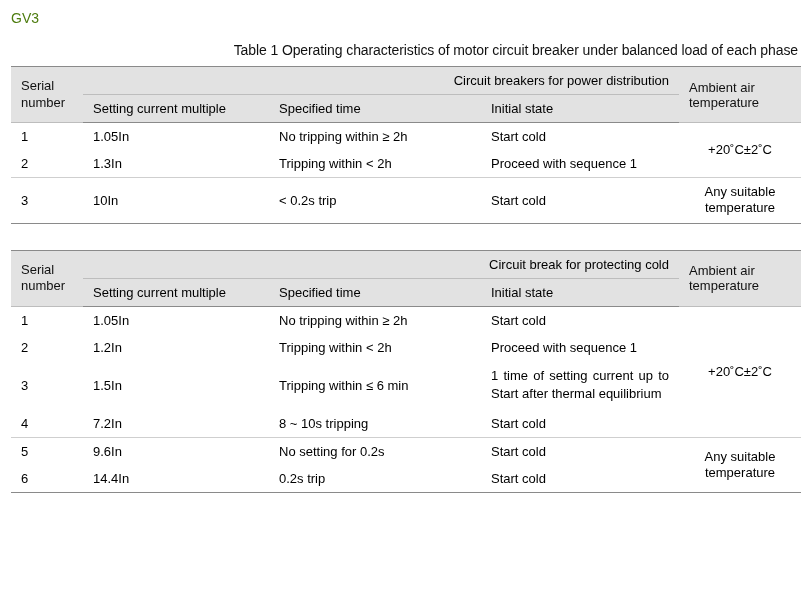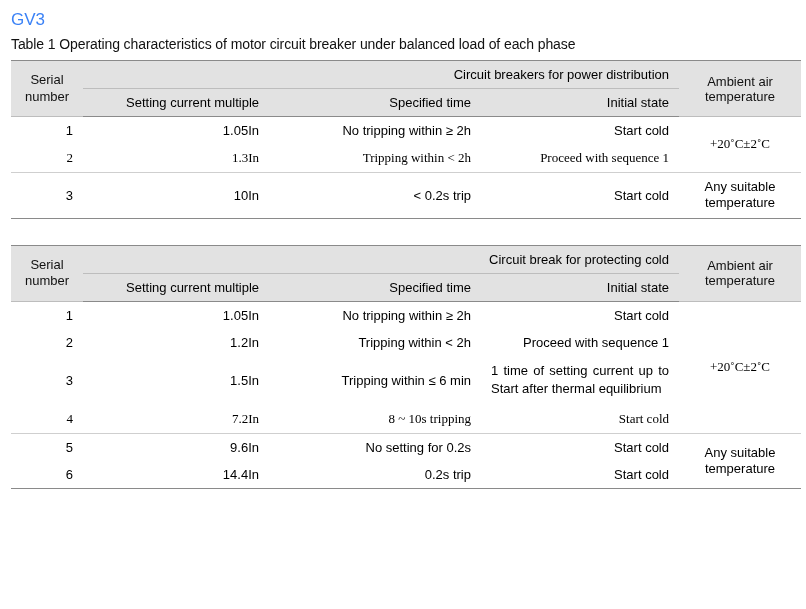--- a/index.html
+++ b/index.html
@@ -14,63 +14,63 @@
     color: #000000;
     font-size: 13.5px;
     overflow: hidden;
   }
   .page {
     padding: 10px 8px 0 8px;
     box-sizing: border-box;
     width: 806px;
   }
   .doc-label {
-    font-size: 17px;
-    color: #3b82f6;
-    margin: 0 0 6px 3px;
+    font-size: 14px;
+    color: #4d7c0f;
+    margin: 0 0 16px 3px;
   }
   .table-caption {
     font-size: 14px;
     color: #111111;
     margin: 0 0 8px 3px;
     letter-spacing: -0.1px;
+    text-align: right;
   }
   table {
     border-collapse: collapse;
     width: 790px;
     table-layout: fixed;
     margin-left: 3px;
   }
   td, th {
     padding: 0;
     vertical-align: middle;
     font-weight: normal;
     font-size: 13px;
   }
   .hdr {
     background: #e2e2e2;
-    text-align: center;
+    text-align: left;
     color: #111;
   }
   .hdr-top {
     border-top: 1.5px solid #8a8a8a;
     border-bottom: 1px solid #bdbdbd;
   }
   .rule-bottom-thin {
     border-bottom: 1px solid #cfcfcf;
-    font-family: Liberation Serif, serif;
   }
   .rule-bottom-strong {
     border-bottom: 1.2px solid #8a8a8a;
   }
   .cell {
     padding: 6px 10px;
   }
   .cell-left {
-    text-align: right;
+    text-align: left;
   }
   .serial-col {
     width: 72px;
   }
   .setting-col {
     width: 186px;
   }
   .time-col {
     width: 212px;
   }

